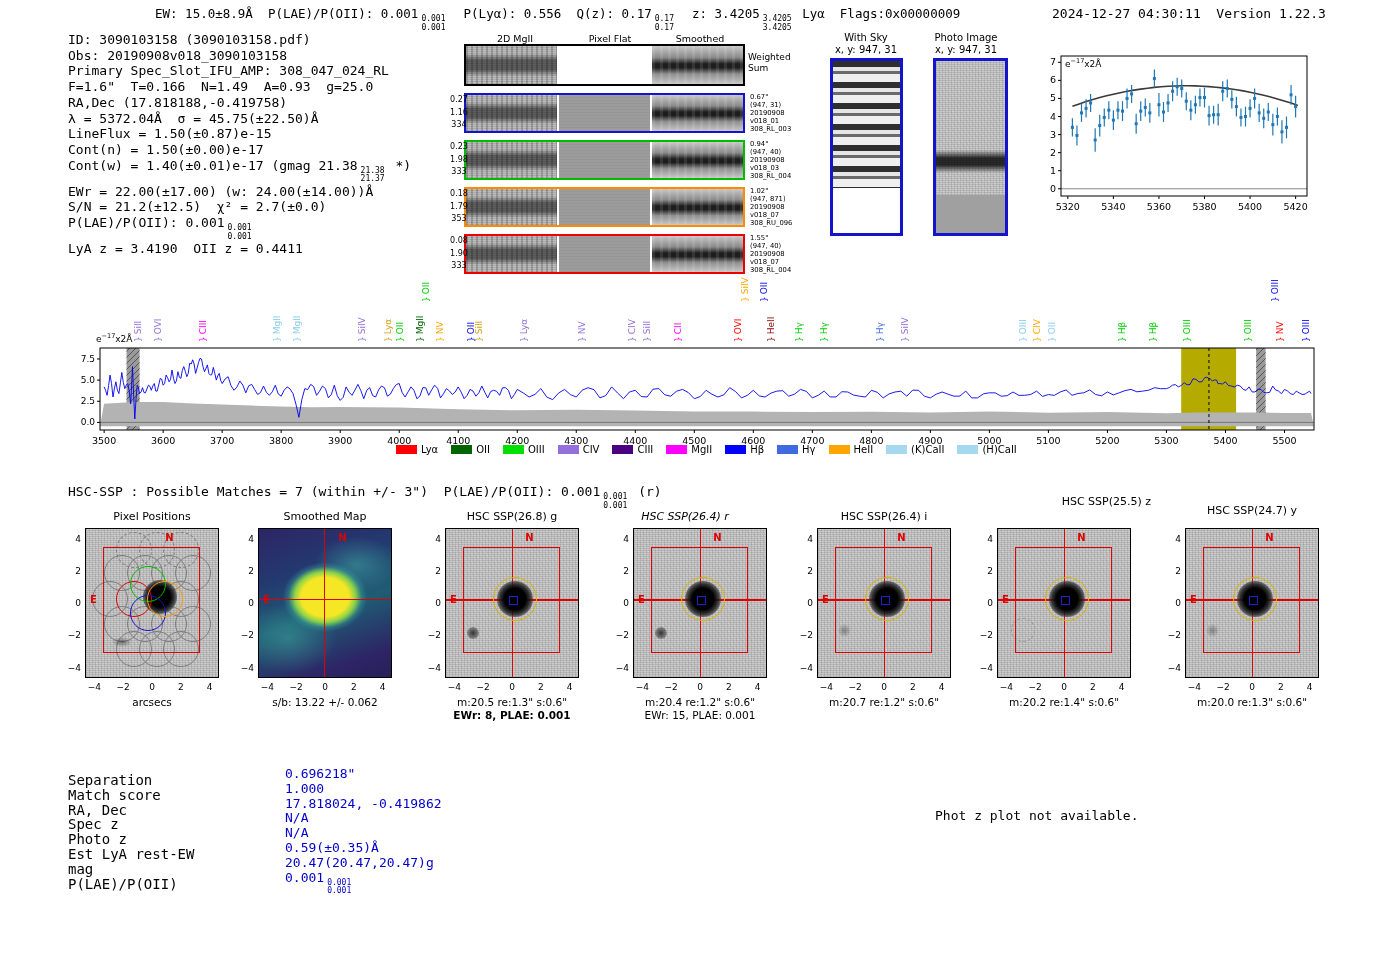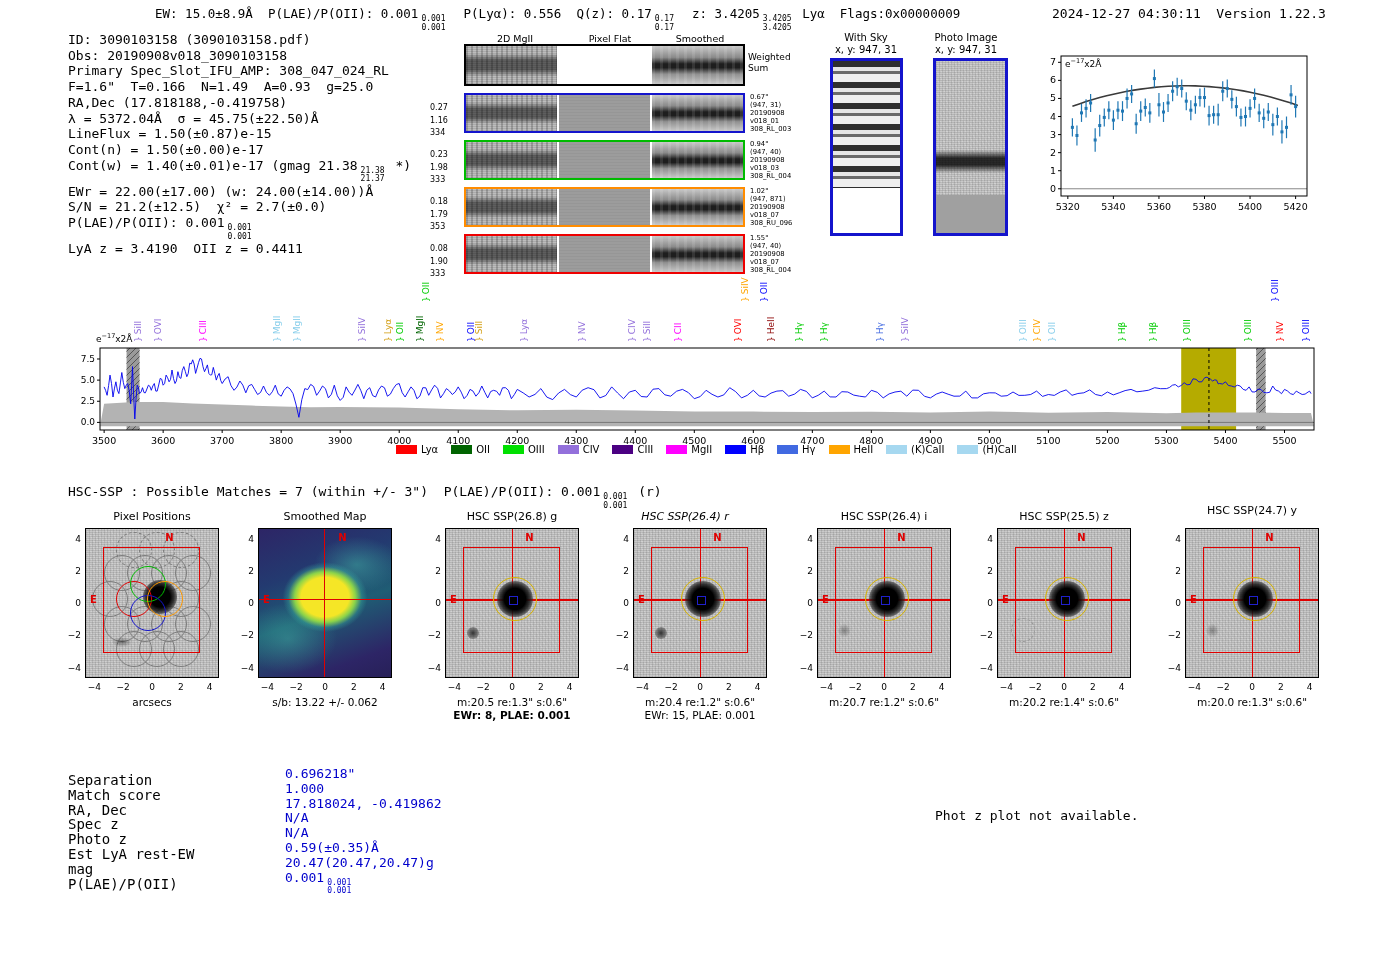--- a/index.html
+++ b/index.html
@@ -26,21 +26,21 @@
      linear-gradient(180deg, rgba(0,0,0,0) 0 20%, rgba(0,0,0,.50) 38% 62%, rgba(0,0,0,0) 80%),
      repeating-linear-gradient(90deg, rgba(0,0,0,.18) 0 2px, transparent 2px 5px),
      repeating-linear-gradient(0deg, rgba(0,0,0,.10) 0 1px, transparent 1px 2px);
      background-color:#bdbdbd;}
   .art-flat{background-color:#9c9c9c;background-image:
      repeating-linear-gradient(0deg, rgba(0,0,0,.04) 0 1px, transparent 1px 3px);}
   .art-flat-white{background:#fff;}
   .art-smooth{background-image:
      repeating-linear-gradient(90deg, rgba(255,255,255,.10) 0 3px, transparent 3px 8px),
      linear-gradient(180deg,#c8c8c8 0%,#8a8a8a 30%,#1e1e1e 47% 57%,#909090 74%,#c8c8c8 100%);}
-  .rowLeft{position:absolute;left:430px;width:30px;text-align:left;font-size:8px;line-height:12.5px;margin-top:8px;}
+  .rowLeft{position:absolute;left:444px;width:30px;text-align:center;font-size:8px;line-height:12.5px;}
   .rowRight{position:absolute;left:750px;width:62px;font-size:6.8px;line-height:8px;}
   
   .skyTitle{font-size:10px;text-align:center;line-height:11.5px;}
   .bluebox{position:absolute;border:3px solid #1414cc;box-sizing:border-box;background:#fff;overflow:hidden;}
   .sky-stripes{width:100%;height:74%;background-image:
      repeating-linear-gradient(180deg,#2f2f2f 0 6px,#e6e6e6 6px 10px,#6a6a6a 10px 13px,#efefef 13px 21px);}
   
   .lineLabel{position:absolute;transform-origin:left bottom;transform:rotate(-90deg);
      font-size:9px;white-space:nowrap;font-family:"DejaVu Sans",sans-serif;}
   
@@ -596,21 +596,21 @@
       <span class="tickLbl" style="left: 817.38px; top: 682px; width: 18px; text-align: center;">−4</span>
       <span class="tickLbl" style="left: 795px; top: 630.25px; width: 18px; text-align: right;">−2</span>
       <span class="tickLbl" style="left: 846.19px; top: 682px; width: 18px; text-align: center;">−2</span>
       <span class="tickLbl" style="left: 795px; top: 598px; width: 18px; text-align: right;">0</span>
       <span class="tickLbl" style="left: 875px; top: 682px; width: 18px; text-align: center;">0</span>
       <span class="tickLbl" style="left: 795px; top: 565.75px; width: 18px; text-align: right;">2</span>
       <span class="tickLbl" style="left: 903.81px; top: 682px; width: 18px; text-align: center;">2</span>
       <span class="tickLbl" style="left: 795px; top: 533.5px; width: 18px; text-align: right;">4</span>
       <span class="tickLbl" style="left: 932.62px; top: 682px; width: 18px; text-align: center;">4</span>
       <div class="cap" style="left: 792px; top: 696px; width: 184px;">m:20.7  re:1.2"  s:0.6"</div>
-      <div class="cutTitle" style="left: 977px; top: 510px; width: 174px;">HSC SSP(25.5) z</div>
+      <div class="cutTitle" style="left: 977px; top: 495px; width: 174px; text-align: right;">HSC SSP(25.5) z</div>
       <div class="abs cutBox" style="left: 997px; top: 528px; width: 134px; height: 150px;">
         <div class="noisy" style="position: absolute; inset: 0px;"></div>
         <div class="crossV" style="left: 50%;"></div>
         <div class="crossH" style="top: 47.5%;"></div>
         <div class="blob" style="width: 36px; height: 36px; left: calc(52% - 18px); top: calc(47% - 18px);"></div>
         <div class="yellowCirc" style="width: 44px; height: 44px; left: calc(52% - 22px); top: calc(47% - 22px);"></div>
         <div class="blueSq" style="width: 9px; height: 9px; left: calc(51% - 4.5px); top: calc(48% - 4.5px);"></div>
         <div style="position: absolute; left: 10%; top: 60%; width: 24px; height: 24px; border-radius: 50%; border: 1px dashed rgb(154, 154, 154); box-sizing: border-box;"></div>
         <div class="redbox"></div>
         <span class="compass" style="left: 60%; top: 2%;">N</span>

